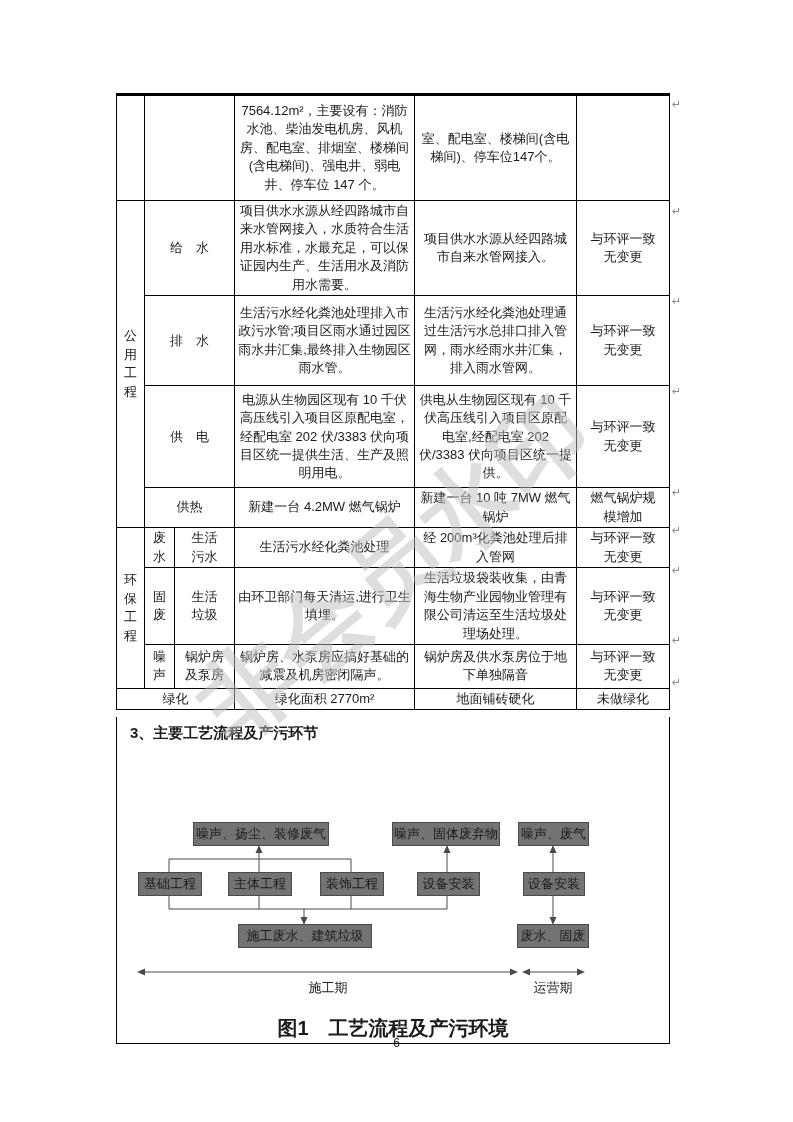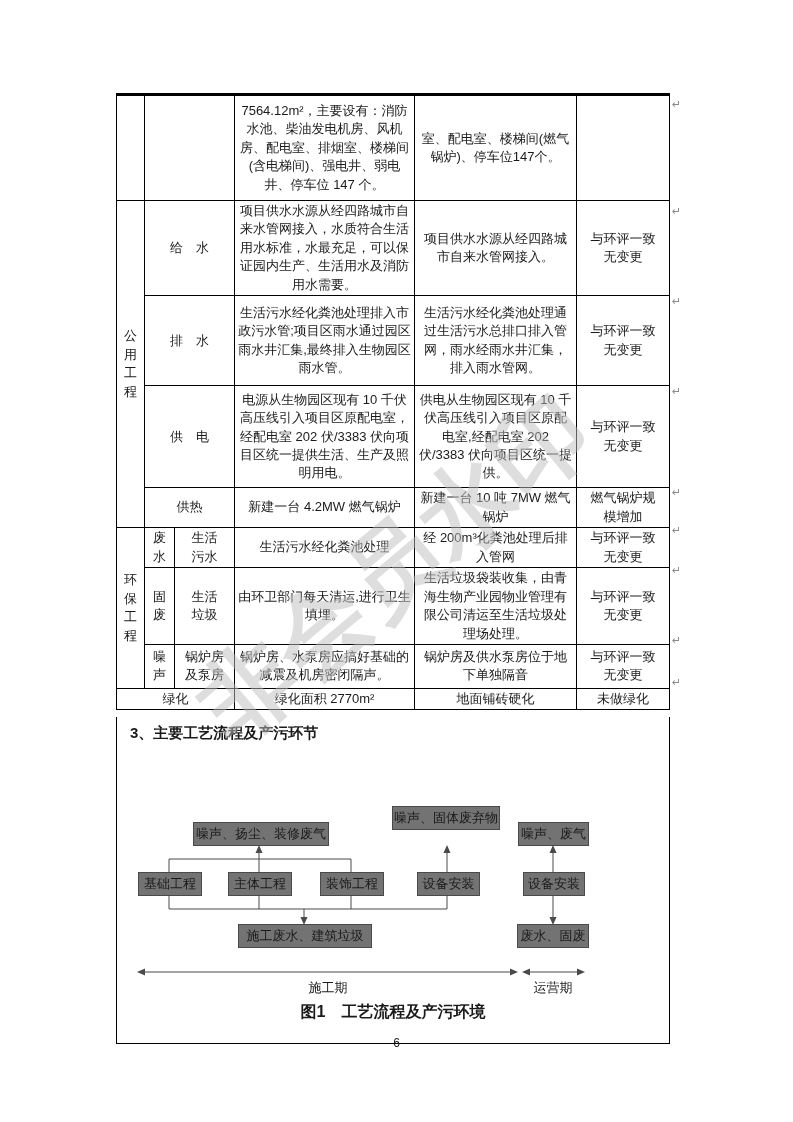--- a/index.html
+++ b/index.html
@@ -18,22 +18,22 @@
   .bigcell{position:relative;border:1px solid #000;border-top:none;height:326px;
            font-size:14.5px;}
   .summary{margin:0;padding:3px 8px 0 8px;text-indent:2em;line-height:39px;text-align:justify;}
   .sec-head{margin:7px;padding:0 6px;font-size:15px;font-weight:bold;line-height:32px;}
   
   .dbox{position:absolute;border:1px solid #4a4a4a;background:#737373;font-size:13px;
         display:flex;align-items:center;justify-content:center;height:22px;
         white-space:nowrap;overflow:hidden;}
   .flow-svg{position:absolute;left:0;top:0;width:552px;height:324px;pointer-events:none;}
   .phase-label{position:absolute;font-size:13px;text-align:center;width:60px;}
-  .fig-caption{position:absolute;top:285px;left:0;width:100%;text-align:center;
-               font-size:16px;font-weight:bold;}
+  .fig-caption{position:absolute;top:298px;left:0;width:100%;text-align:center;
+               font-size:20px;font-weight:bold;}
   
   .watermark{position:absolute;left:125px;top:505px;width:540px;text-align:center;
              font-size:95px;font-weight:bold;color:rgba(190,190,190,.5);
              transform:rotate(-40deg);pointer-events:none;white-space:nowrap;z-index:5;}
   .pmark{position:absolute;left:672px;font-size:11px;color:#8a8a8a;}
   .page-num{position:absolute;top:1036px;left:0;width:100%;text-align:center;font-size:12px;}
 </style>
 </head>
 <body>
 
@@ -50,21 +50,21 @@
           <col style="width:60px">
         <col style="width:180px">
           <col style="width:162px">
           <col style="width:93px">
       </colgroup>
       <tbody>
           <tr style="height:106px">
         <td></td>
         <td colspan="2"></td>
         <td class="just vtop">7564.12m²，主要设有：消防水池、柴油发电机房、风机房、配电室、排烟室、楼梯间(含电梯间)、强电井、弱电井、停车位 147 个。</td>
-        <td class="just vtop">室、配电室、楼梯间(燃气锅炉)、停车位147个。</td>
+        <td class="just vtop">室、配电室、楼梯间(含电梯间)、停车位147个。</td>
         <td></td>
       </tr>
       <tr style="height:91px">
         <td rowspan="4" class="vlab">公
 用
 工
 程</td>
         <td colspan="2">给　水</td>
         <td class="just">项目供水水源从经四路城市自来水管网接入，水质符合生活用水标准，水最充足，可以保证园内生产、生活用水及消防用水需要。</td>
         <td>项目供水水源从经四路城市自来水管网接入。</td>
@@ -158,21 +158,21 @@
           <polygon points="187,208 183.5,200 190.5,200"></polygon>
           <polygon points="436,208 432.5,200 439.5,200"></polygon>
           <polygon points="20,255 28,251.5 28,258.5"></polygon>
           <polygon points="401,255 393,251.5 393,258.5"></polygon>
           <polygon points="405,255 413,251.5 413,258.5"></polygon>
           <polygon points="468,255 460,251.5 460,258.5"></polygon>
         </g>
       </svg>
 
       <div class="dbox" style="left:76px;top:105px;width:134px">噪声、扬尘、装修废气</div>
-      <div class="dbox" style="left:275px;top:89px;width:106px">噪声、固体废弃物</div>
+      <div class="dbox" style="left:275px;top:105px;width:106px">噪声、固体废弃物</div>
       <div class="dbox" style="left:401px;top:105px;width:69px">噪声、废气</div>
 
       <div class="dbox" style="left:21px;top:155px;width:62px">基础工程</div>
       <div class="dbox" style="left:111px;top:155px;width:62px">主体工程</div>
       <div class="dbox" style="left:203px;top:155px;width:62px">装饰工程</div>
       <div class="dbox" style="left:300px;top:155px;width:61px">设备安装</div>
       <div class="dbox" style="left:406px;top:155px;width:60px">设备安装</div>
 
       <div class="dbox" style="left:121px;top:207px;width:132px">施工废水、建筑垃圾</div>
       <div class="dbox" style="left:400px;top:207px;width:70px">废水、固废</div>

